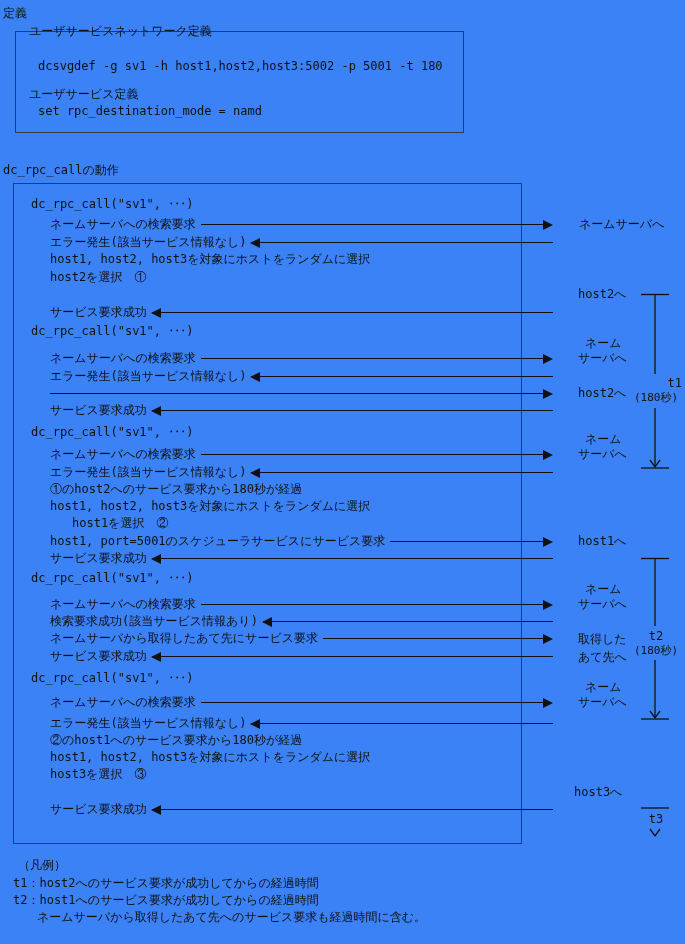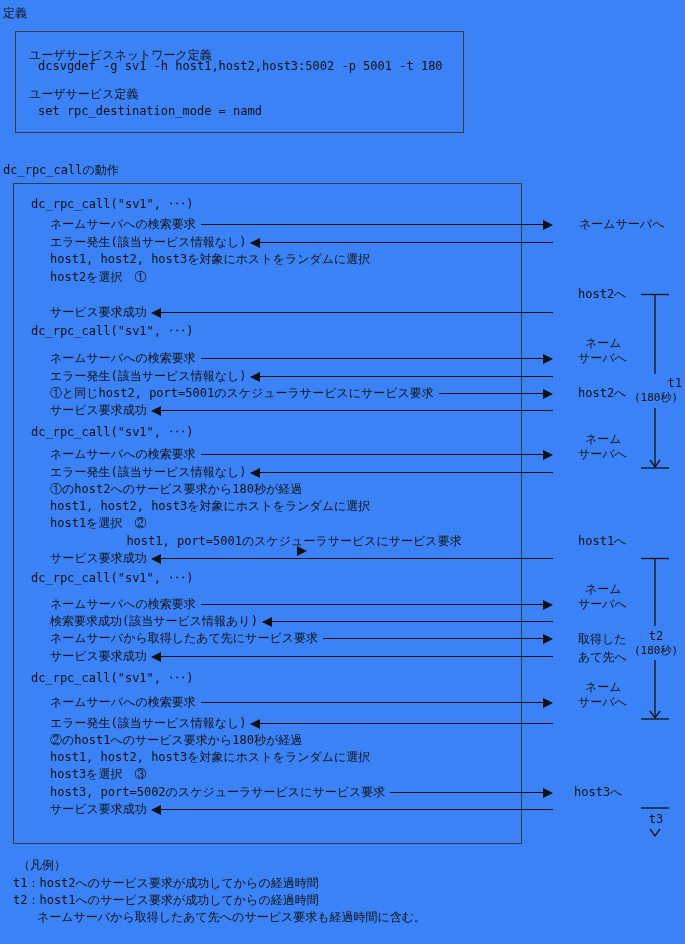--- a/index.html
+++ b/index.html
@@ -37,21 +37,21 @@
 </style>
 </head>
 <body>
 
 <div class="canvas">
 
   <div class="abs" style="left:3px;top:6px;">定義</div>
   <div class="abs" style="left:3px;top:163px;">dc_rpc_callの動作</div>
 
   <div class="box" style="left:15px;top:31px;width:447px;height:100px;"></div>
-  <div class="abs" style="left:29px;top:48px;">ユーザサービスネットワーク定義</div>
+  <div class="abs" style="left:29px;top:24px;">ユーザサービスネットワーク定義</div>
   <div class="abs" style="left:38px;top:59px;">dcsvgdef -g sv1 -h host1,host2,host3:5002 -p 5001 -t 180</div>
   <div class="abs" style="left:29px;top:87px;">ユーザサービス定義</div>
   <div class="abs" style="left:38px;top:104px;">set rpc_destination_mode = namd</div>
 
   <div class="box" style="left:13px;top:183px;width:507px;height:659px;"></div>
 
   <div class="hdr" style="top:196px;">dc_rpc_call("sv1", ･･･)</div>
   <div class="row out" style="top:216px;">
     <span class="txt">ネームサーバへの検索要求</span>
       <span class="ln"></span>
@@ -74,21 +74,20 @@
   <div class="hdr" style="top:323px;">dc_rpc_call("sv1", ･･･)</div>
   <div class="row out" style="top:350px;">
     <span class="txt">ネームサーバへの検索要求</span>
       <span class="ln"></span>
   </div>
   <div class="row in" style="top:368px;">
     <span class="txt">エラー発生(該当サービス情報なし)</span>
       <span class="ln"></span>
   </div>
   <div class="row out" style="top:385px;">
-    <span class="txt">①と同じhost2, port=5001のスケジューラサービスにサービス要求</span>
       <span class="ln"></span>
   </div>
   <div class="row in" style="top:402px;">
     <span class="txt">サービス要求成功</span>
       <span class="ln"></span>
   </div>
 
   <div class="hdr" style="top:424px;">dc_rpc_call("sv1", ･･･)</div>
   <div class="row out" style="top:446px;">
     <span class="txt">ネームサーバへの検索要求</span>
@@ -97,24 +96,24 @@
   <div class="row in" style="top:464px;">
     <span class="txt">エラー発生(該当サービス情報なし)</span>
       <span class="ln"></span>
   </div>
   <div class="row" style="top:481px;">
     <span class="txt">①のhost2へのサービス要求から180秒が経過</span>
   </div>
   <div class="row" style="top:498px;">
     <span class="txt">host1, host2, host3を対象にホストをランダムに選択</span>
   </div>
-  <div class="row" style="top:515px;">
+  <div class="row" style="top:515px;margin-left:22px;">
     <span class="txt">host1を選択　②</span>
   </div>
-  <div class="row out" style="top:533px;flex-direction:column;">
+  <div class="row out" style="top:533px;">
     <span class="txt">host1, port=5001のスケジューラサービスにサービス要求</span>
       <span class="ln"></span>
   </div>
   <div class="row in" style="top:550px;">
     <span class="txt">サービス要求成功</span>
       <span class="ln"></span>
   </div>
 
   <div class="hdr" style="top:570px;">dc_rpc_call("sv1", ･･･)</div>
   <div class="row out" style="top:596px;">
@@ -144,24 +143,20 @@
       <span class="ln"></span>
   </div>
   <div class="row" style="top:732px;">
     <span class="txt">②のhost1へのサービス要求から180秒が経過</span>
   </div>
   <div class="row" style="top:749px;">
     <span class="txt">host1, host2, host3を対象にホストをランダムに選択</span>
   </div>
   <div class="row" style="top:766px;">
     <span class="txt">host3を選択　③</span>
-  </div>
-  <div class="row out" style="top:784px;">
-    <span class="txt">host3, port=5002のスケジューラサービスにサービス要求</span>
-      <span class="ln"></span>
   </div>
   <div class="row in" style="top:801px;">
     <span class="txt">サービス要求成功</span>
       <span class="ln"></span>
   </div>
 
   <div class="rlabel" style="top:217px;left:563px;">ネームサーバへ</div>
   <div class="rlabel" style="top:287px;">host2へ</div>
   <div class="rlabel two ns" style="top:336px;">
     <span class="l1">ネーム</span>

